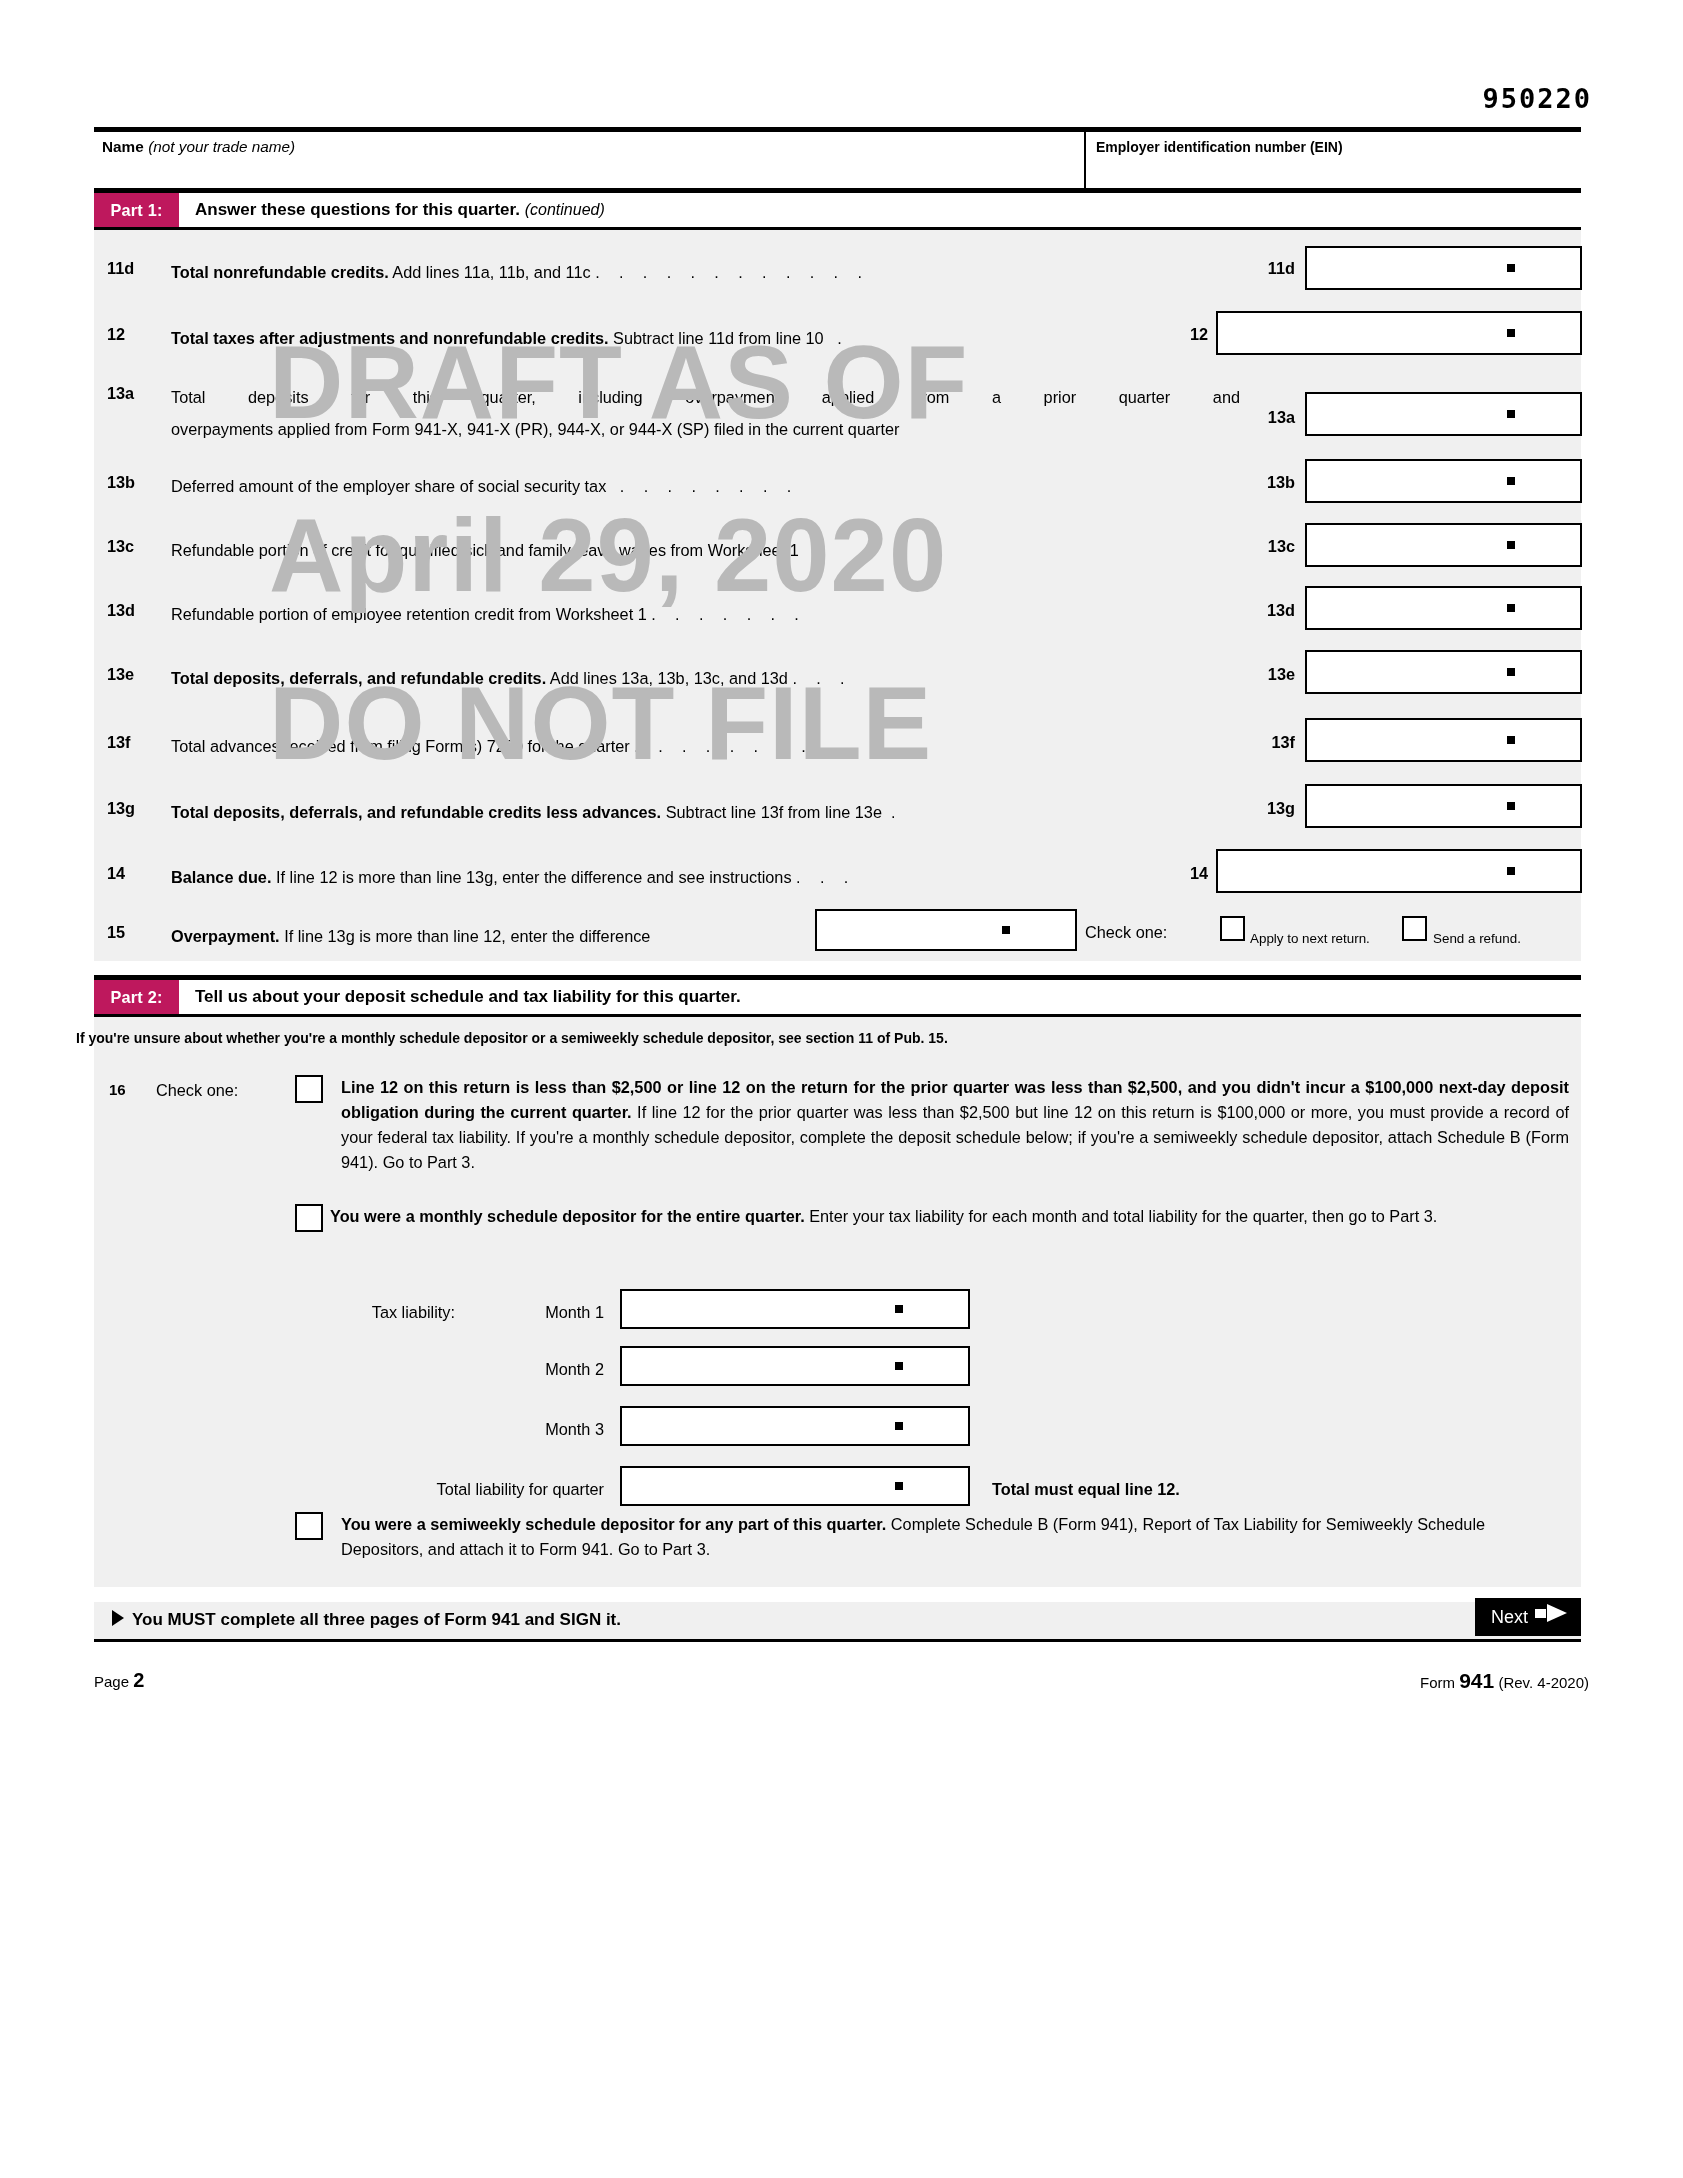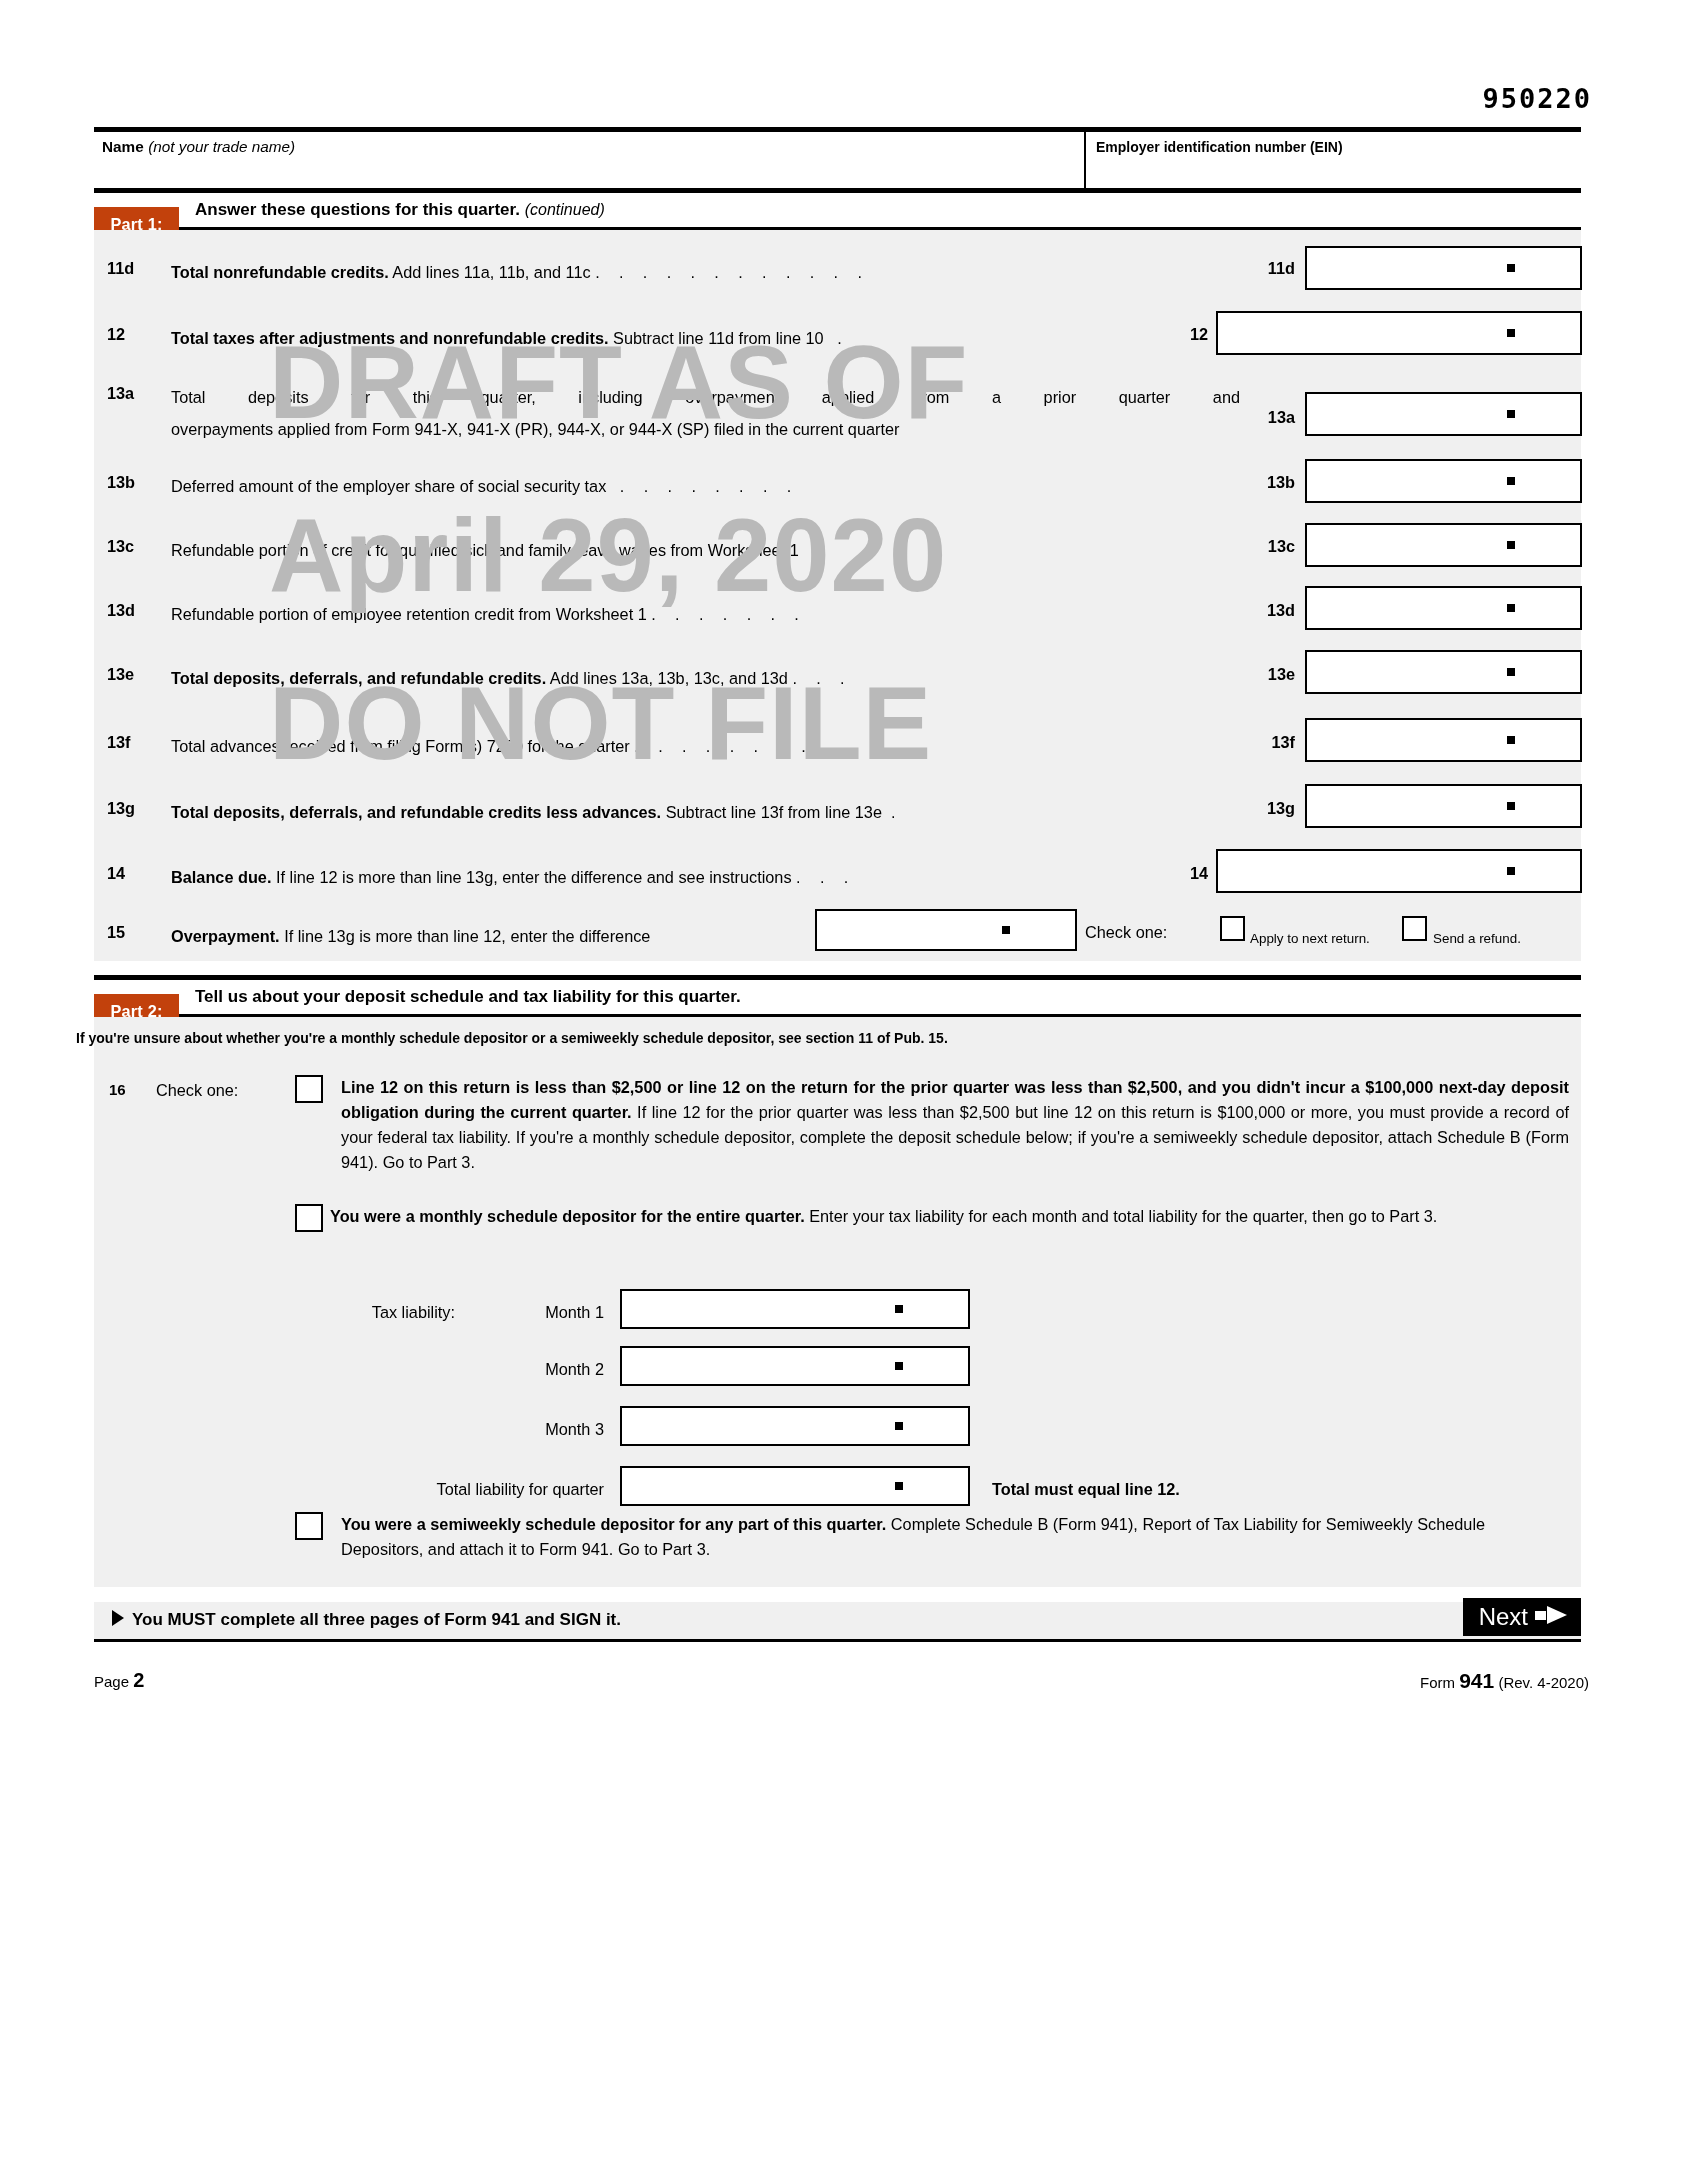--- a/index.html
+++ b/index.html
@@ -72,24 +72,24 @@
     left: 94px;
     width: 1487px;
     height: 34px;
     border-top: 5px solid #000;
     border-bottom: 3px solid #000;
     box-sizing: content-box;
     background: #fff;
   }
   .part-tag {
     position: absolute;
-    left: 0; top: 14px;
+    left: 0; top: 0;
     width: 85px;
     height: 34px;
-    background: #c2410c;
+    background: #be185d;
     color: #fff;
     font-weight: 700;
     font-size: 16.3px;
     line-height: 34px;
     text-align: center;
     letter-spacing: 0.2px;
   }
   .part-title {
     position: absolute;
     left: 101px;
@@ -219,21 +219,21 @@
     vertical-align: -1px;
     margin-right: 8px;
   }
   .next-btn {
     position: absolute;
     right: 0;
     top: -4px;
     height: 38px;
     background: #000;
     color: #fff;
-    font-size: 24px;
+    font-size: 18px;
     padding: 0 12px 0 16px;
     line-height: 38px;
     white-space: nowrap;
   }
   .next-arrow {
     display: inline-block;
     margin-left: 7px;
     vertical-align: 0px;
   }
 

